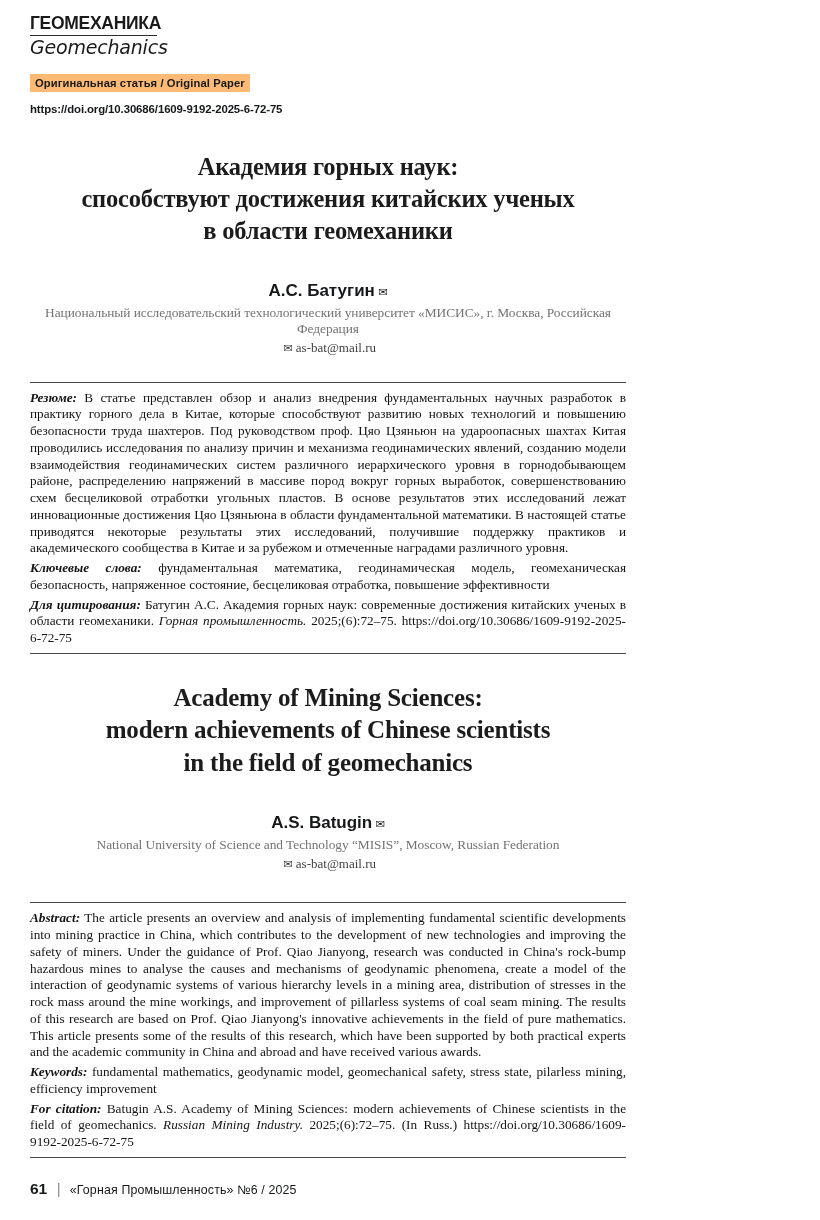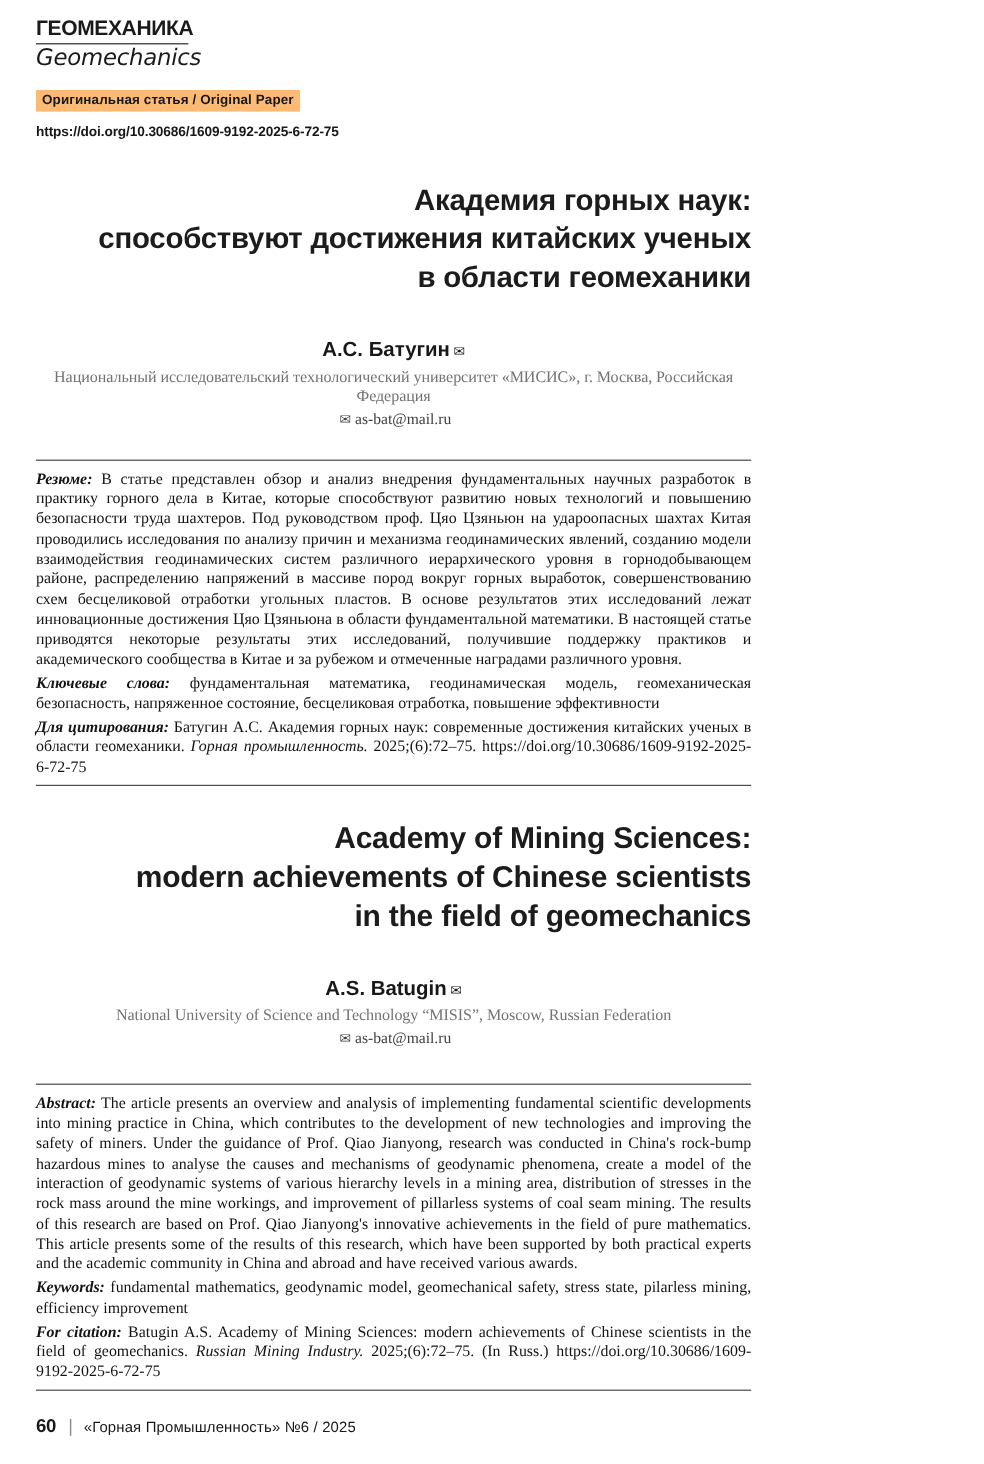--- a/index.html
+++ b/index.html
@@ -70,22 +70,22 @@
     margin-top: 11px;
     font-family: "Liberation Sans", sans-serif;
     font-weight: bold;
     font-size: 11.4px;
     color: #16181a;
     letter-spacing: -0.1px;
   }
 
   
   .title {
-    text-align: right;
-    font-family: Liberation Sans, sans-serif;
+    text-align: center;
+    font-family: Liberation Serif, serif;
     font-weight: bold;
     color: #1c1c1c;
     line-height: 1.3;
   }
   .title-ru {
     font-size: 24.5px;
     margin-top: 36px;
     letter-spacing: -0.2px;
   }
   .title-en {
@@ -235,18 +235,18 @@
     <hr class="rule">
     <div class="abstract-body">
       <p><span class="lead">Abstract:</span> <span>The article presents an overview and analysis of implementing fundamental scientific developments into mining practice in China, which contributes to the development of new technologies and improving the safety of miners. Under the guidance of Prof. Qiao Jianyong, research was conducted in China's rock-bump hazardous mines to analyse the causes and mechanisms of geodynamic phenomena, create a model of the interaction of geodynamic systems of various hierarchy levels in a mining area, distribution of stresses in the rock mass around the mine workings, and improvement of pillarless systems of coal seam mining. The results of this research are based on Prof. Qiao Jianyong's innovative achievements in the field of pure mathematics. This article presents some of the results of this research, which have been supported by both practical experts and the academic community in China and abroad and have received various awards.</span></p>
       <p><span class="lead">Keywords:</span> <span>fundamental mathematics, geodynamic model, geomechanical safety, stress state, pilarless mining, efficiency improvement</span></p>
       <p><span class="lead">For citation:</span> <span>Batugin A.S. Academy of Mining Sciences: modern achievements of Chinese scientists in the field of geomechanics.</span> <span class="lead-it">Russian Mining Industry.</span> <span>2025;(6):72–75. (In Russ.) https://doi.org/10.30686/1609-9192-2025-6-72-75</span></p>
     </div>
     <hr class="rule">
   </div>
 
   <div class="footer">
-    <span class="folio">60</span>
+    <span class="folio">61</span>
     <span class="footer-sep">|</span>
     <span class="footer-text">«Горная Промышленность» №6 / 2025</span>
   </div>
 
 </div>
 
 </body></html>

